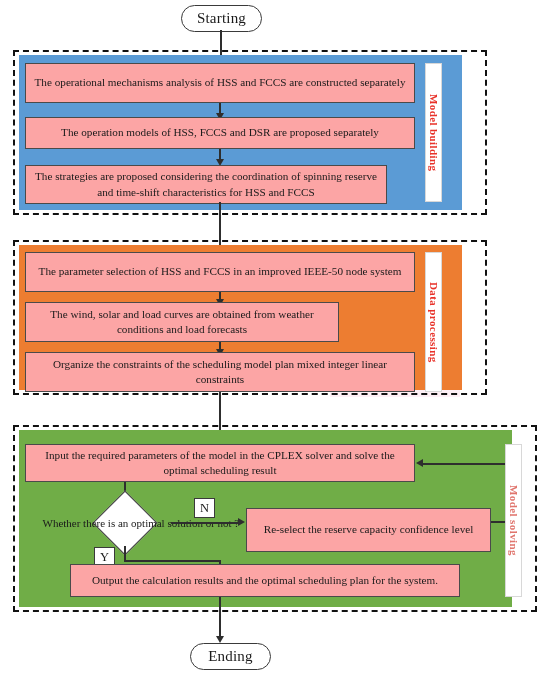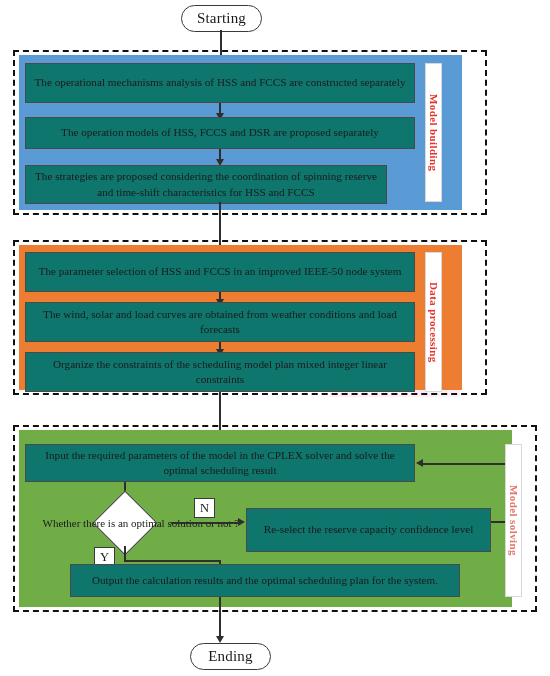--- a/index.html
+++ b/index.html
@@ -29,21 +29,21 @@
   .stage-orange .stage-dash{border-color:#111111;}
   .stage-green  .stage-dash{border-color:#111111;}
 
   
   .pink-wash{
     position:absolute;background:#fdeef4;opacity:.95;pointer-events:none;
   }
 
   
   .pbox{
-    position:absolute;box-sizing:border-box;background:#0f766e;
+    position:absolute;box-sizing:border-box;background:#fca5a5;
     border:1.1px solid #4a4a4a;
     display:flex;align-items:center;justify-content:center;text-align:center;
     font-size:11.2px;line-height:1.35;padding:2px 8px;
   }
 
   
   .vlabel{
     position:absolute;box-sizing:border-box;background:#ffffff;
     border:1px solid #d8d8d8;
     display:flex;align-items:center;justify-content:center;
@@ -130,21 +130,21 @@
     <div class="stage-fill" style="left:6px;top:5px;width:443px;height:145px;"></div>
     <div class="stage-dash"></div>
   </div>
 
   <div class="pbox" style="left:25px;top:252px;width:390px;height:40px;">
     <span>The parameter selection of HSS and FCCS  in an improved IEEE-50 node system</span>
   </div>
   <div class="ln ln-v" style="left:219.2px;top:292px;height:10px;"></div>
   <div class="arw arw-down" style="left:215.5px;top:299px;"></div>
 
-  <div class="pbox" style="left:25px;top:302px;width:390px;height:40px;">
+  <div class="pbox" style="left:25px;top:302px;width:314px;height:40px;">
     <span>The wind, solar and load curves are obtained from weather conditions and load forecasts</span>
   </div>
   <div class="ln ln-v" style="left:219.2px;top:342px;height:10px;"></div>
   <div class="arw arw-down" style="left:215.5px;top:349px;"></div>
 
   <div class="pbox" style="left:25px;top:352px;width:390px;height:40px;">
     <span>Organize the constraints of the scheduling model plan mixed integer linear constraints</span>
   </div>
 
   <div class="vlabel orange" style="left:425px;top:252px;width:17px;height:140px;">

